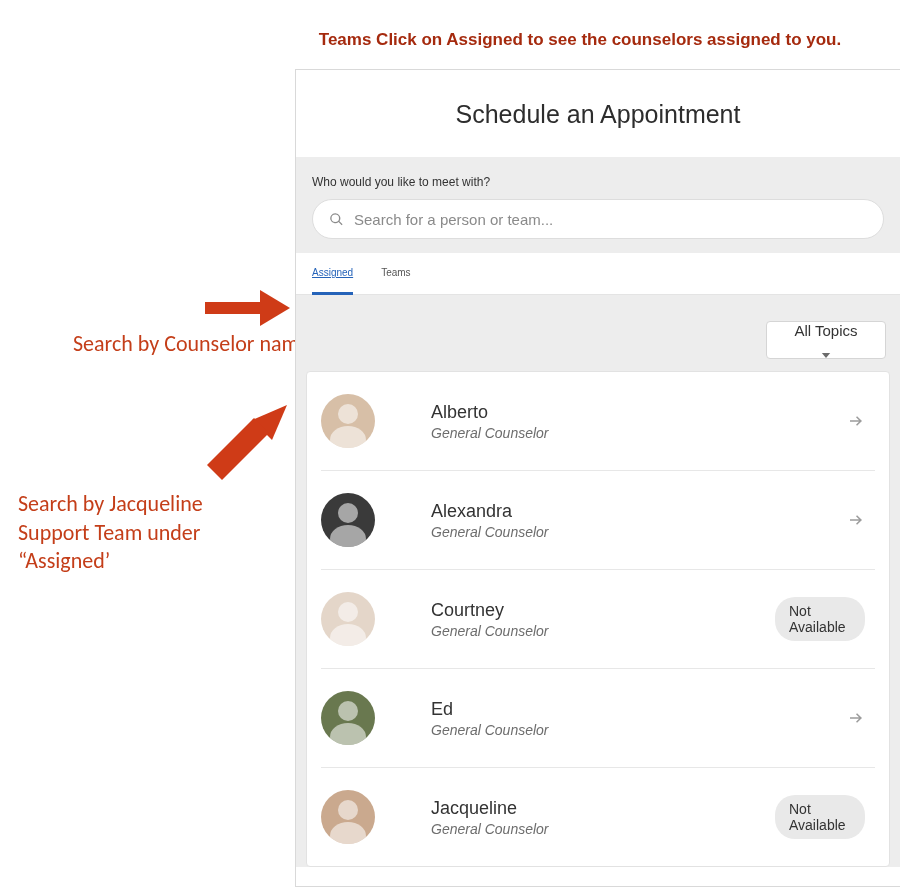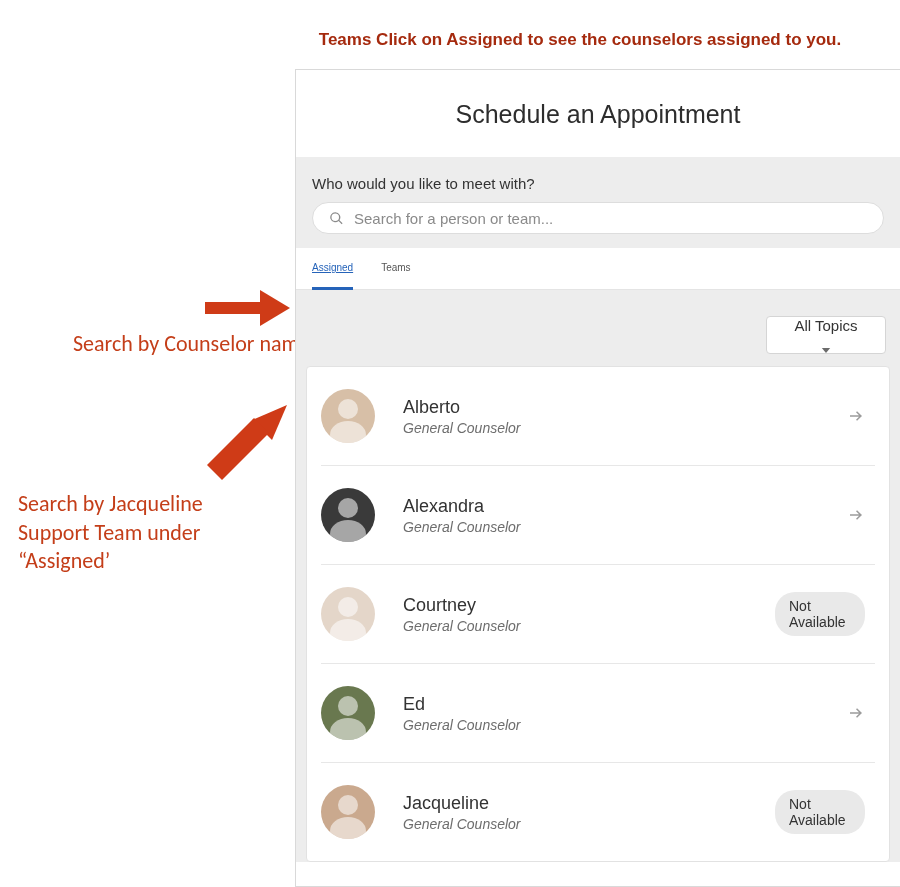--- a/index.html
+++ b/index.html
@@ -37,29 +37,29 @@
     font-size: 25px;
     font-weight: 400;
     color: #2d2d2d;
     background: #fff;
   }
   .search-zone {
     background: #ededed;
     padding: 18px 16px 14px;
   }
   .search-label {
-    font-size: 15px;
+    font-size: 12px;
     color: #333;
     margin-bottom: 10px;
   }
   .search-field {
     background: #fff;
     border: 1px solid #ddd;
     border-radius: 24px;
-    height: 32px;
+    height: 40px;
     display: flex;
     align-items: center;
     padding: 0 16px;
     gap: 10px;
   }
   .search-field input {
     border: none;
     outline: none;
     flex: 1;
     font-size: 15px;
@@ -123,21 +123,21 @@
     background: #fff;
     border: 1px solid #e2e2e2;
     border-radius: 4px;
     padding: 0 14px;
   }
   .row {
     display: flex;
     align-items: center;
     padding: 22px 0;
     border-bottom: 1px solid #e7e7e7;
-    gap: 8px;
+    gap: 36px;
   }
   .row:last-child { border-bottom: none; }
   .avatar {
     width: 54px;
     height: 54px;
     border-radius: 50%;
     flex: 0 0 54px;
     display: flex;
     align-items: center;
     justify-content: center;

